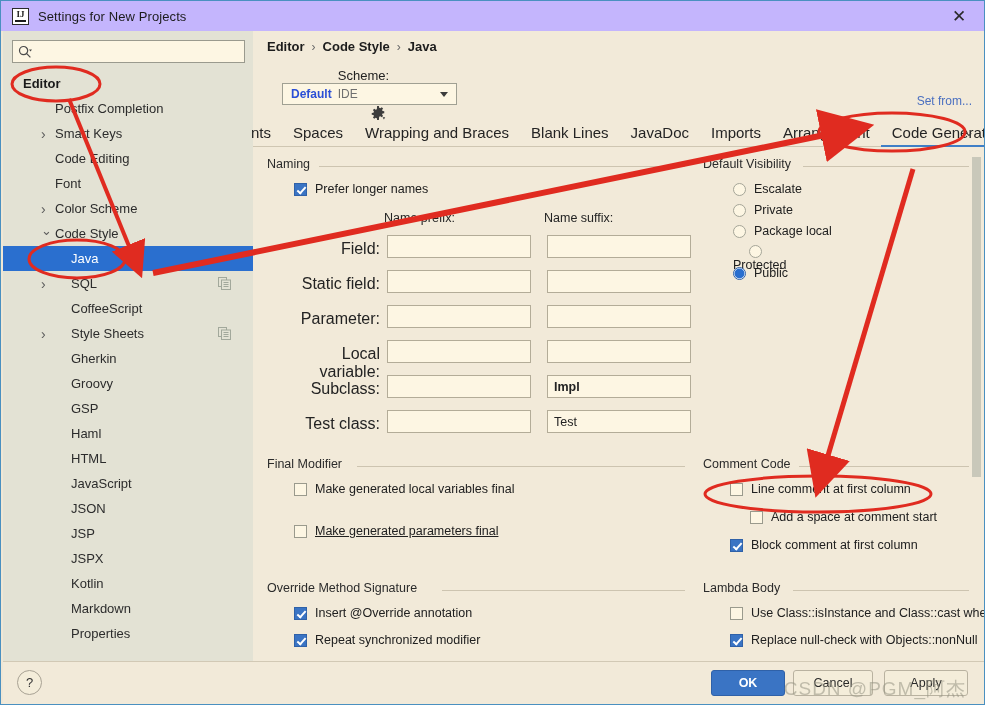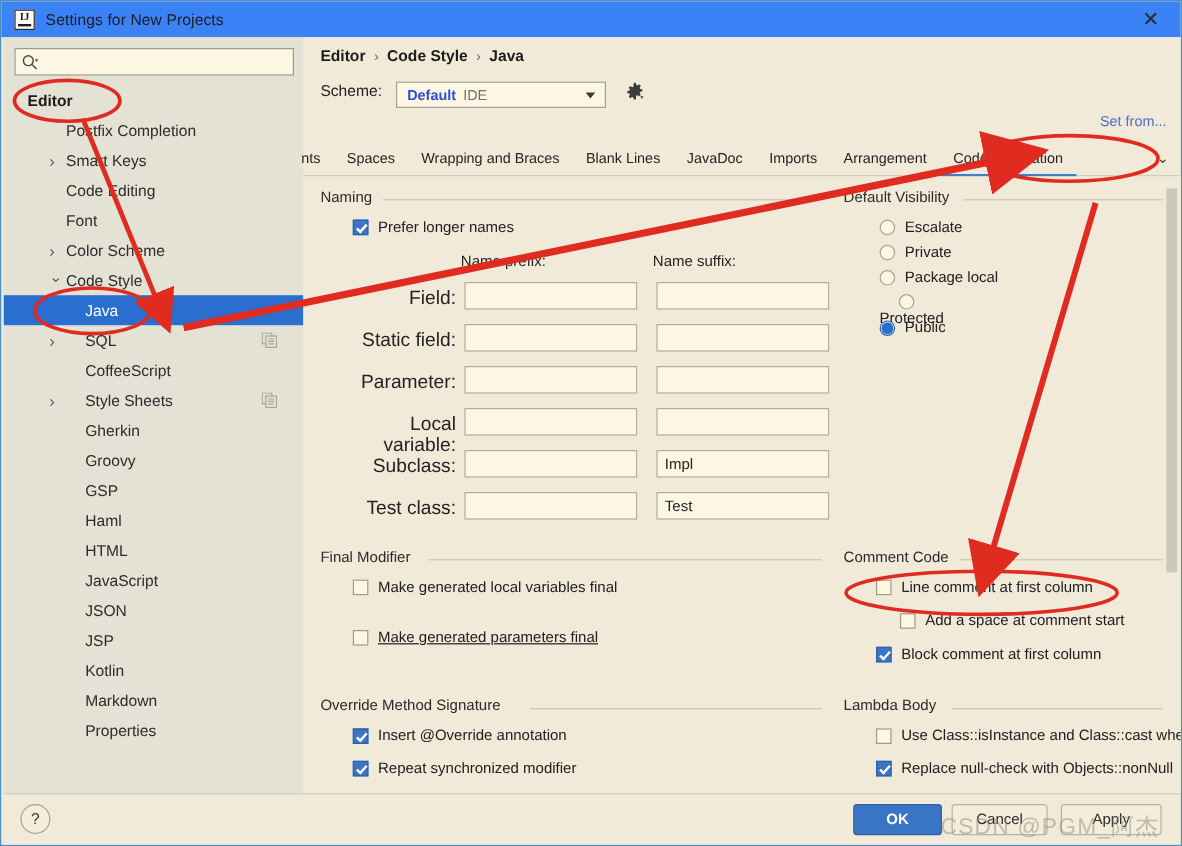--- a/index.html
+++ b/index.html
@@ -15,21 +15,21 @@
     width: 985px; height: 705px;
     background: #f0e7d5;
     border: 1px solid #4a90c0;
     overflow: hidden;
   }
 
   
   .titlebar {
     position: absolute; left: 0; top: 0;
     width: 983px; height: 30px;
-    background: #3b82f6;
+    background: #c4b5fd;
     display: flex; align-items: center;
   }
   .ij-logo {
     width: 17px; height: 17px; margin-left: 11px; margin-right: 9px;
     background: #ffffff;
     border: 1px solid #2b2b2b;
     position: relative;
     flex: none;
   }
   .ij-logo::before {
@@ -135,22 +135,22 @@
     background: #f2ead9;
   }
   .breadcrumb {
     position: absolute; left: 14px; top: 8px;
     font-size: 13px; font-weight: bold; color: #1c1c1c;
     display: flex; align-items: center; gap: 7px;
   }
   .crumb-sep { color: #6a6a6a; font-weight: normal; font-size: 12px; }
 
   .scheme-row {
-    position: absolute; left: 14px; top: 37px;
-    display: flex; align-items: flex-start;
+    position: absolute; left: 29px; top: 37px;
+    display: flex; align-items: center; flex-direction: column;
   }
   .scheme-label { font-size: 13px; color: #222; margin-right: 12px; }
   .scheme-select {
     position: relative;
     width: 175px; height: 22px;
     background: #fdf6e3;
     border: 1px solid #a0a093;
     display: flex; align-items: center;
     padding-left: 8px;
     cursor: pointer;
@@ -176,21 +176,21 @@
   }
 
   
   .tabs {
     position: absolute; left: 0; top: 87px;
     width: 731px; height: 29px;
     display: flex; align-items: center;
     border-bottom: 1px solid #cfc6b2;
   }
   .tab {
-    font-size: 12px; color: #242424;
+    font-size: 15px; color: #242424;
     padding: 0 11px;
     height: 29px; line-height: 29px;
     cursor: pointer; white-space: nowrap;
   }
   .tab.first { padding-left: 0; margin-left: -2px; }
   .tab.active {
     border-bottom: 2px solid #3f7fc7;
     font-weight: normal;
   }
   .tabs-overflow {
@@ -458,20 +458,23 @@
           <span>HTML</span>
         </div>
         <div class="tree-item lvl2">
           <span>JavaScript</span>
         </div>
         <div class="tree-item lvl2">
           <span>JSON</span>
         </div>
         <div class="tree-item lvl2">
           <span>JSP</span>
+        </div>
+        <div class="tree-item lvl2">
+          <span>JSPX</span>
         </div>
         <div class="tree-item lvl2">
           <span>Kotlin</span>
         </div>
         <div class="tree-item lvl2">
           <span>Markdown</span>
         </div>
         <div class="tree-item lvl2">
           <span>Properties</span>
         </div>
@@ -541,21 +544,21 @@
             <input class="txtbox" type="text" style="left: 120px; top: 113px; width: 144px;">
             <input class="txtbox" type="text" style="left: 280px; top: 113px; width: 144px;">
             <div class="field-label" style="left: 10px; top: 153px; width: 103px;">Parameter:</div>
             <input class="txtbox" type="text" style="left: 120px; top: 148px; width: 144px;">
             <input class="txtbox" type="text" style="left: 280px; top: 148px; width: 144px;">
             <div class="field-label" style="left: 10px; top: 188px; width: 103px;">Local variable:</div>
             <input class="txtbox" type="text" style="left: 120px; top: 183px; width: 144px;">
             <input class="txtbox" type="text" style="left: 280px; top: 183px; width: 144px;">
             <div class="field-label" style="left: 10px; top: 223px; width: 103px;">Subclass:</div>
             <input class="txtbox" type="text" style="left: 120px; top: 218px; width: 144px;">
-            <input class="txtbox" type="text" value="Impl" style="left: 280px; top: 218px; width: 144px;">
+            <input class="txtbox" type="text" value="Impl" style="left: 280px; top: 218px; width: 144px; font-weight: bold;">
             <div class="field-label" style="left: 10px; top: 258px; width: 103px;">Test class:</div>
             <input class="txtbox" type="text" style="left: 120px; top: 253px; width: 144px;">
             <input class="txtbox" type="text" value="Test" style="left: 280px; top: 253px; width: 144px;">
           </div>
       </div>
 
       <div class="group" style="left:450px; top:10px; width:266px; height:140px;">
         <div class="group-title">Default Visibility</div>
         <div class="group-line" style="left:100px; width:166px;"></div>
         <div id="visibility-rows">

